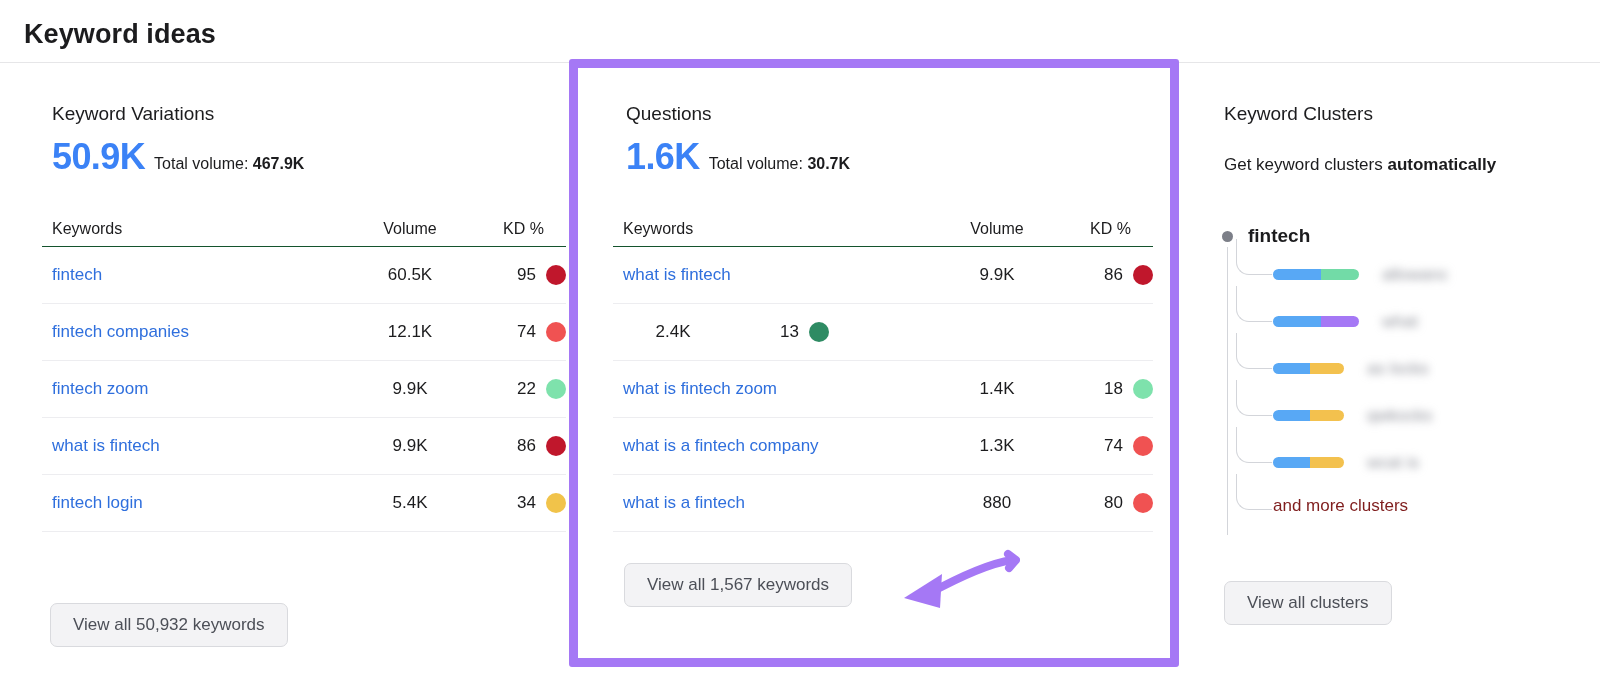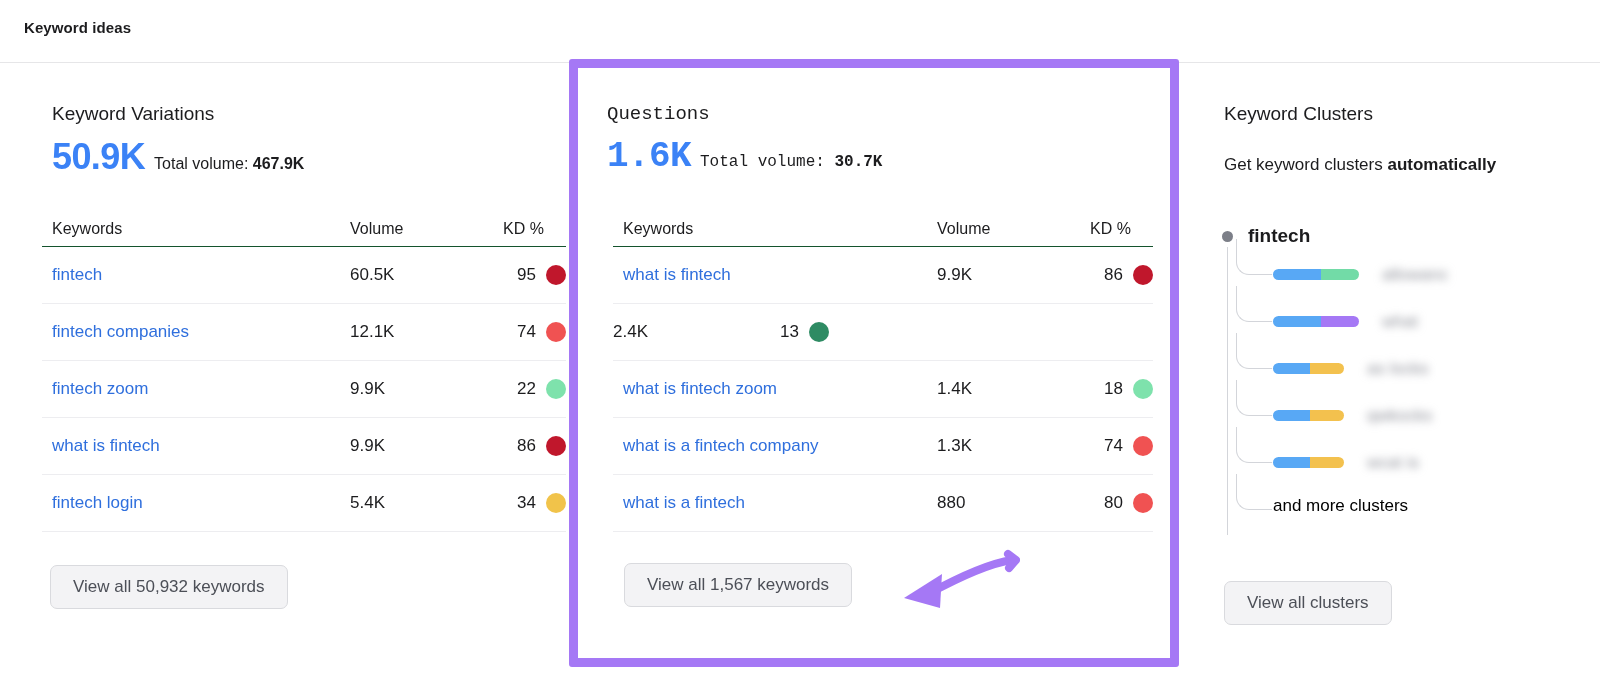--- a/index.html
+++ b/index.html
@@ -13,35 +13,35 @@
 
   .page { position: relative; width: 1600px; height: 686px; background:#fff; }
 
   
   .page-header {
     position: absolute; left: 0; top: 0; width: 1600px; height: 63px;
     border-bottom: 1px solid #e6e6e8;
   }
   .page-title {
     position: absolute; left: 24px; top: 19px;
-    font-size: 15px; font-weight: bold; color: #1c1c1e; letter-spacing: .1px;
+    font-size: 27px; font-weight: bold; color: #1c1c1e; letter-spacing: .1px;
   }
 
   
   .panel { position: absolute; top: 63px; height: 623px; }
   .panel-kv   { left: 0px;    width: 562px; margin-left: 28px; }
   .panel-q    { left: 583px;  width: 617px; }
   .panel-kc   { left: 1200px; width: 400px; }
 
   .panel-title {
     position: absolute; font-size: 19px; color: #1c1c1e; font-weight: normal;
     top: 40px; white-space: nowrap;
   }
   .panel-kv .panel-title, .panel-kv .stat-line { left: 24px; }
-  .panel-q  .panel-title, .panel-q  .stat-line { left: 24px; font-family: Liberation Mono, monospace; }
+  .panel-q  .panel-title, .panel-q  .stat-line { left: 43px; }
   .panel-kc .panel-title, .panel-kc .kc-sub    { left: 24px; }
 
   .stat-line {
     position: absolute; top: 76px; white-space: nowrap;
     display: flex; align-items: baseline;
   }
   .stat-big {
     font-size: 36px; font-weight: bold; color: #3b82f6; letter-spacing: -.6px;
     line-height: 1;
   }
@@ -61,38 +61,38 @@
     font-size: 16px; color: #1c1c1e;
   }
   .kw-row {
     display: flex; align-items: center; height: 57px;
     border-bottom: 1px solid #ededf0;
     font-size: 17px;
   }
   .kw-row:last-child { border-bottom: 1px solid #ededf0; }
   .c-kw   { flex: 1 1 auto; padding-left: 10px; color: #2f6fdd; white-space: nowrap; }
   .kw-head .c-kw { color: #1c1c1e; }
-  .c-vol  { width: 120px; text-align: left; color: #1c1c1e; }
+  .c-vol  { width: 120px; text-align: center; color: #1c1c1e; }
   .c-kd   { width: 96px;  color: #1c1c1e;
             display: flex; align-items: center; justify-content: flex-end; }
   .kw-head .c-kd { padding-right: 22px; }
   .kd-num { margin-right: 10px; }
   .dot { width: 20px; height: 20px; border-radius: 50%; display: inline-block; flex: 0 0 auto; }
 
   
   .view-btn {
     position: absolute;
     display: inline-flex; align-items: center; justify-content: center;
     height: 44px; padding: 0 22px;
     background: #f3f3f5; border: 1px solid #d9dade; border-radius: 7px;
     font-size: 17px; color: #4c4f57; white-space: nowrap;
     font-family: "Liberation Sans", sans-serif;
     cursor: pointer;
   }
-  .panel-kv .view-btn { left: 22px; top: 502px; }
+  .panel-kv .view-btn { left: 22px; top: 540px; }
   .panel-q  .view-btn { left: 41px; top: 500px; }
   .panel-kc .view-btn { left: 24px; top: 518px; }
 
   
   .kc-sub { position: absolute; top: 92px; font-size: 17px; color: #1c1c1e; white-space: nowrap; }
   .kc-sub b { font-weight: bold; }
 
   .kc-tree { position: absolute; left: 18px; top: 160px; width: 370px; }
   .kc-root { display: flex; align-items: center; height: 26px; }
   .kc-root-dot { width: 11px; height: 11px; border-radius: 50%; background: #7c7f88; margin-left: 4px; }
@@ -112,21 +112,21 @@
   .kc-seg { height: 11px; }
   .kc-seg:first-child { border-top-left-radius: 6px; border-bottom-left-radius: 6px; }
   .kc-seg:last-child  { border-top-right-radius: 6px; border-bottom-right-radius: 6px; }
   .kc-text {
     margin-left: 23px; font-size: 17px; color: #8e9099;
     filter: blur(4.2px); user-select: none; white-space: nowrap;
   }
   .kc-more {
     position: relative; display: flex; align-items: center; height: 40px; padding-left: 46px;
   }
-  .kc-more-link { font-size: 17px; color: #000000; white-space: nowrap; }
+  .kc-more-link { font-size: 17px; color: #7f1d1d; white-space: nowrap; }
 
   
   .highlight-box {
     position: absolute; left: 569px; top: 59px; width: 610px; height: 608px;
     border: 9px solid #a578f5; border-radius: 3px; pointer-events: none;
   }
   .arrow-anno { position: absolute; left: 890px; top: 548px; width: 130px; height: 70px; pointer-events: none; }
 </style>
 </head>
 <body>

